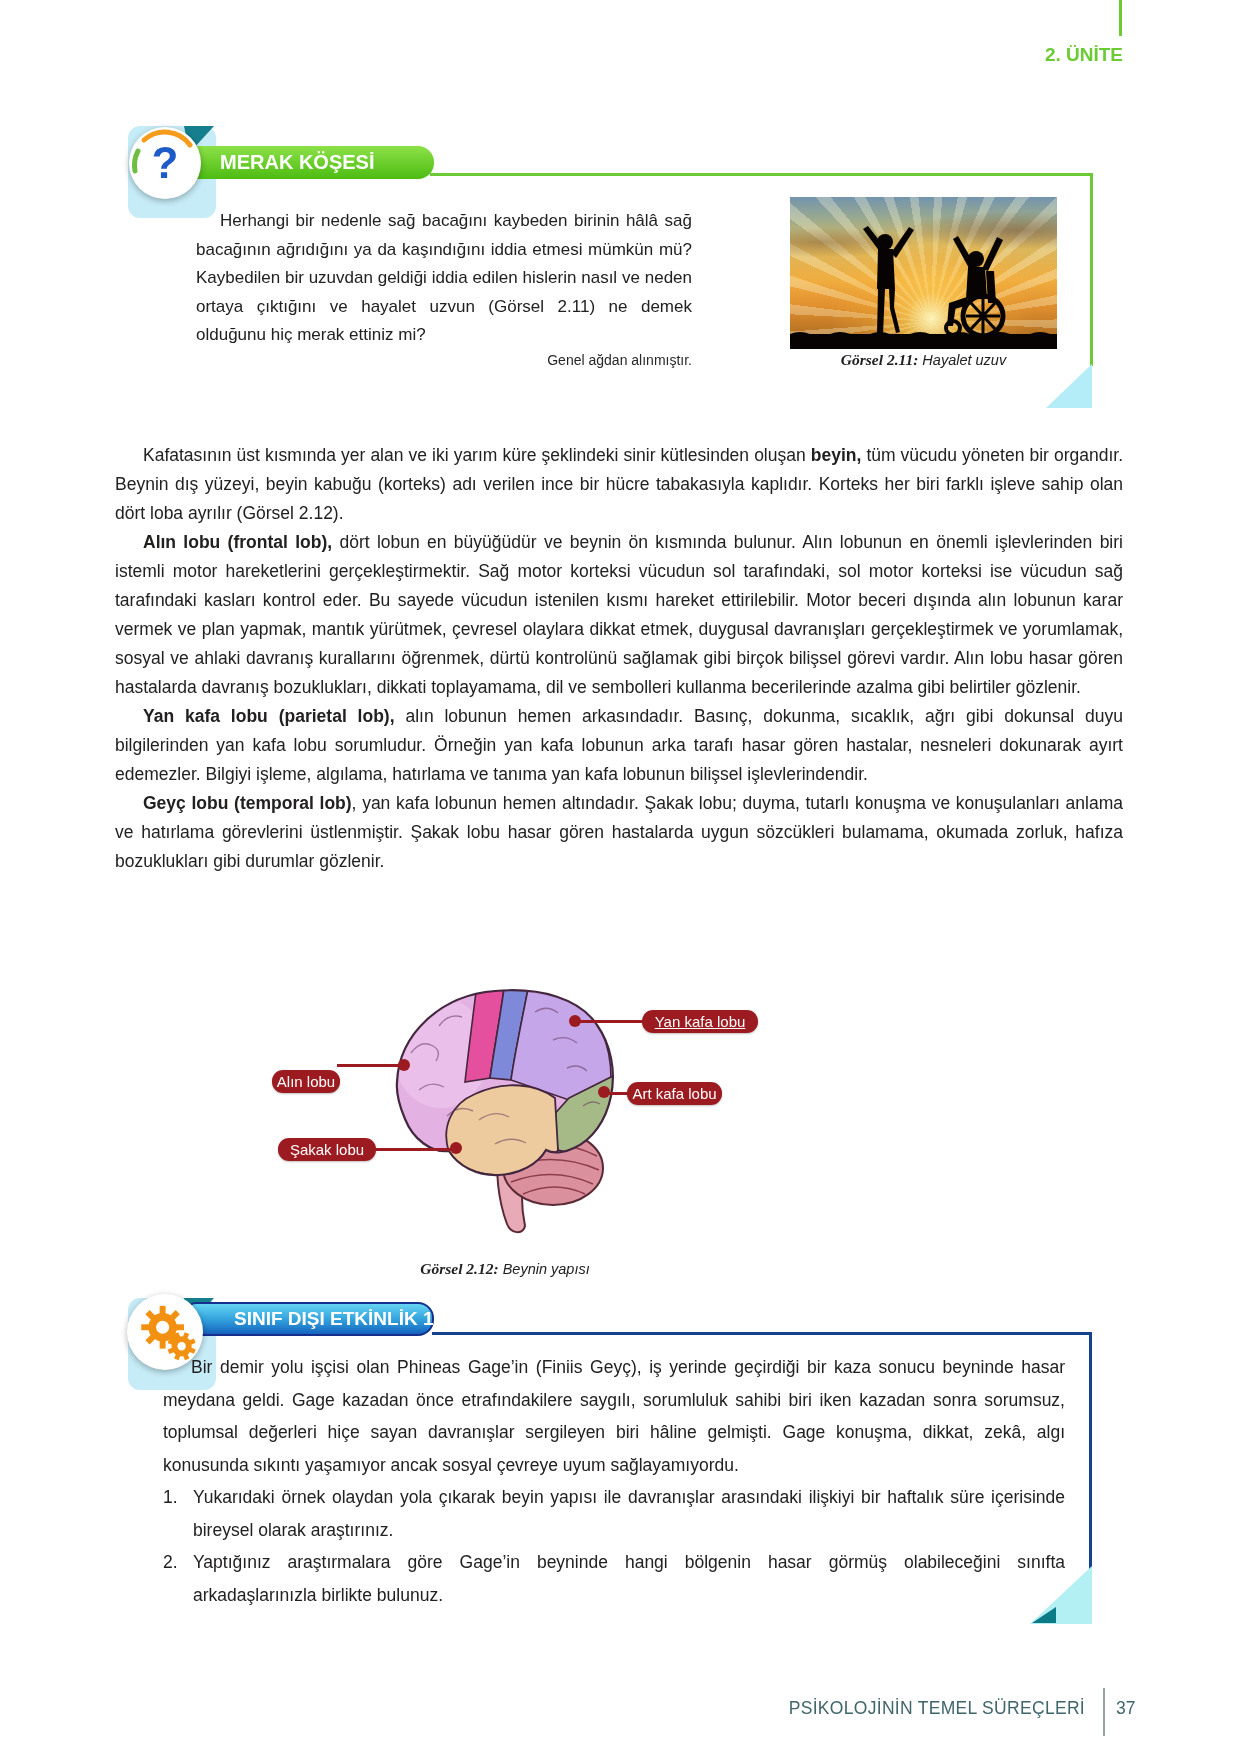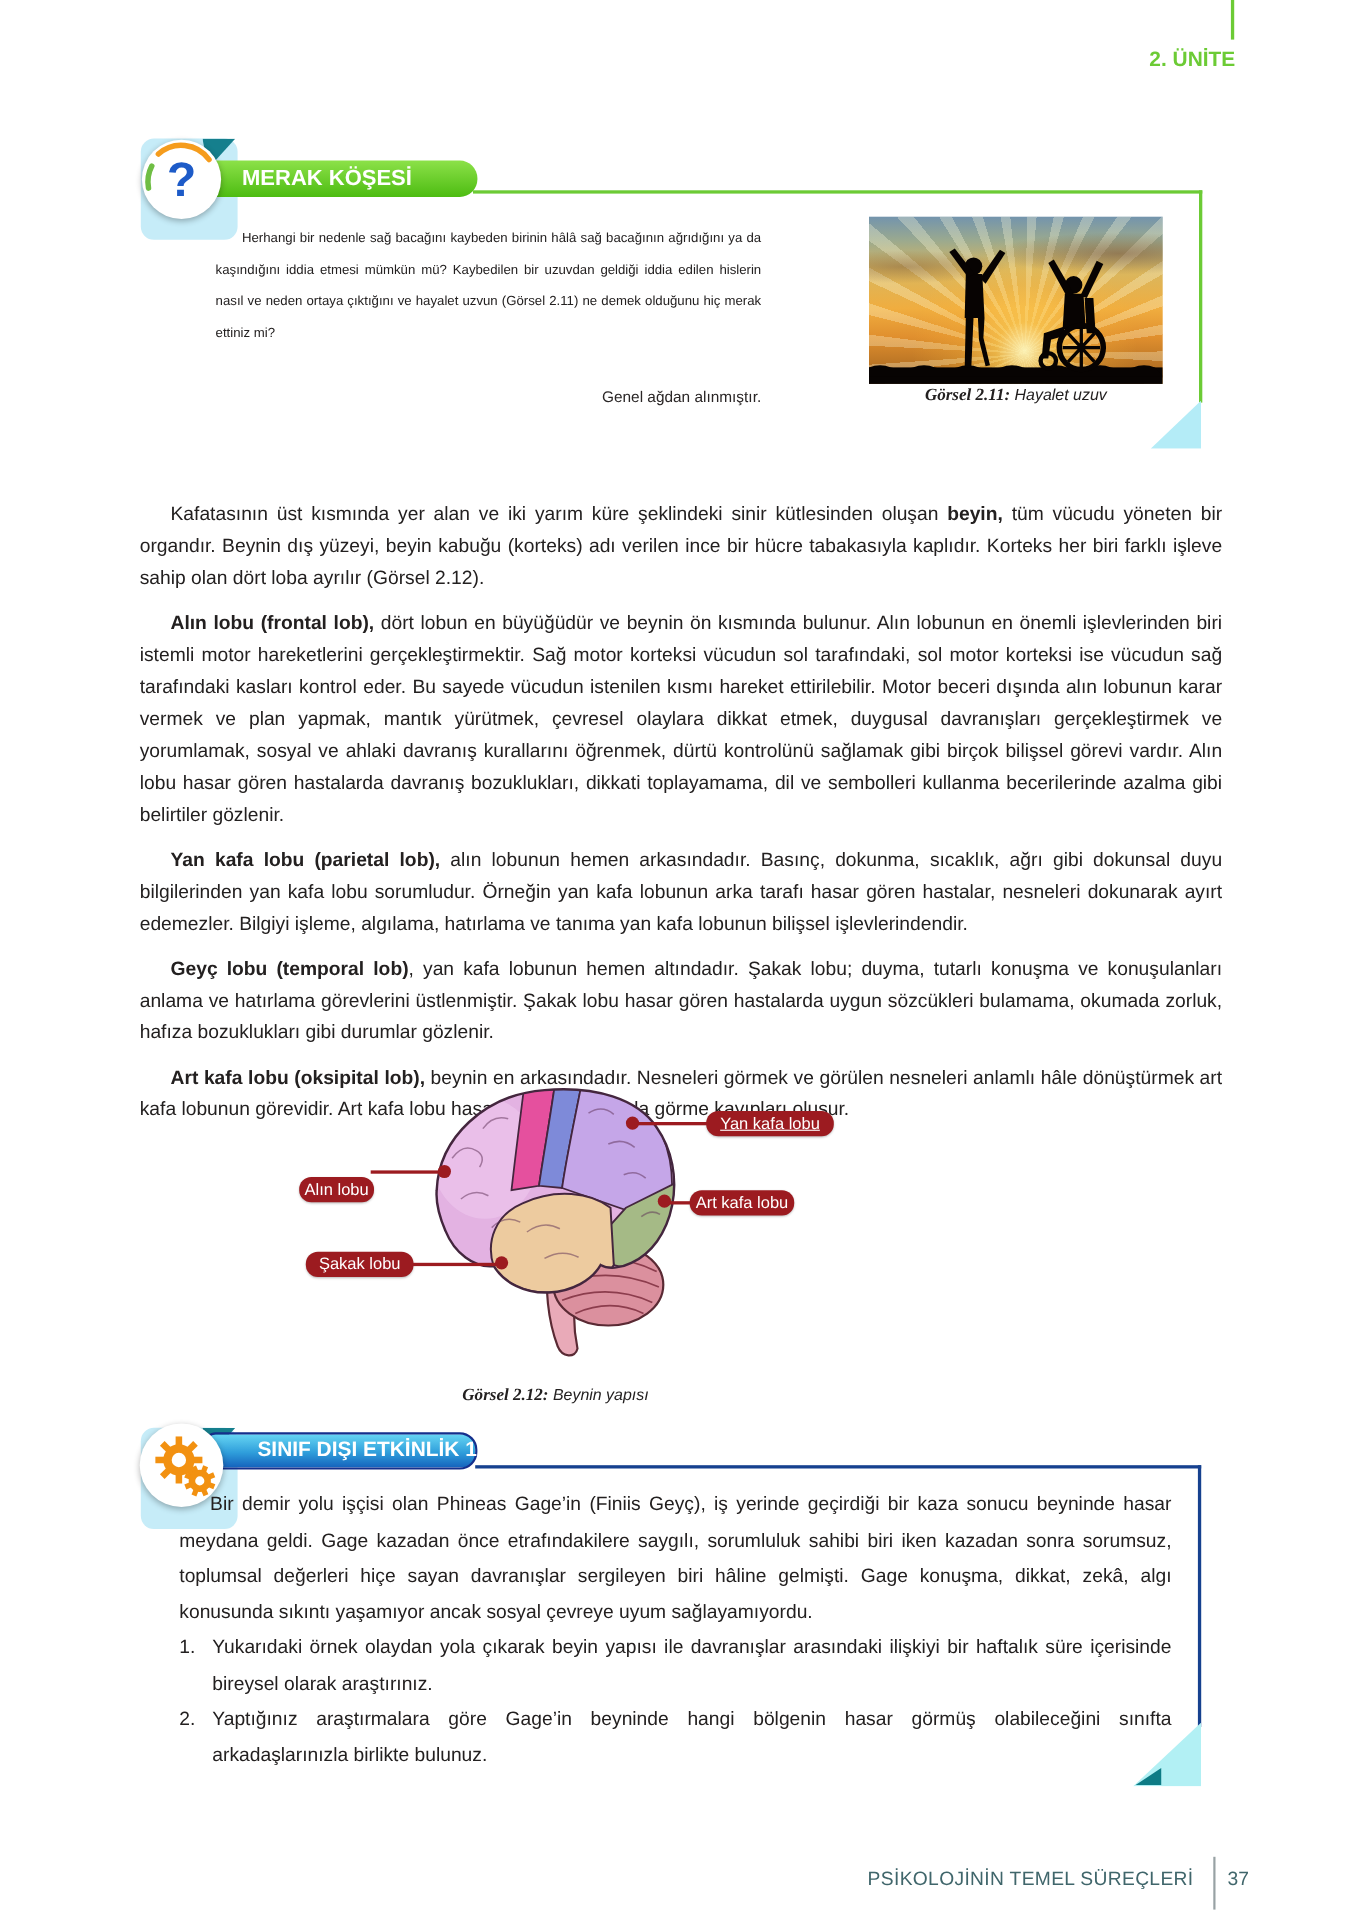--- a/index.html
+++ b/index.html
@@ -35,40 +35,40 @@
   #activity-fold{left:1030px;top:1566px;width:62px;height:58px;background:#b2f0f4;
     clip-path:polygon(100% 0,100% 100%,0 100%);}
   #activity-fold-dark{left:1032px;top:1607px;width:24px;height:16px;background:#0d7b85;
     clip-path:polygon(0 100%,100% 0,100% 100%);}
   #activity-icon{left:127px;top:1294px;width:76px;height:76px;}
   #activity-deco{left:128px;top:1298px;}
   #merak-deco{left:128px;top:126px;}
 
   
   #merak-par{left:196px;top:190px;width:496px;text-align:justify;text-indent:24px;
-    font-size:12px;line-height:28.5px;}
+    font-size:17px;line-height:28.5px;}
   #photo{left:790px;top:197px;width:267px;height:152px;}
   #photo .sky{position:absolute;inset:0;
     background:
       radial-gradient(circle at 53% 80%, rgba(255,248,190,.95) 0%, rgba(255,213,90,.6) 14%, rgba(255,190,60,.25) 32%, transparent 55%),
       repeating-conic-gradient(from -98deg at 53% 82%, rgba(255,252,220,.30) 0deg 4deg, rgba(255,255,255,0) 4deg 11deg),
       linear-gradient(180deg,#7394ad 0%,#9aa98f 14%,#d9b75f 32%,#f0ad3f 55%,#e08f2e 72%,#9e611e 100%);}
   #photo .clouds{position:absolute;inset:0;
     background:
       radial-gradient(60% 18% at 85% 22%, rgba(105,60,40,.45), transparent 70%),
       radial-gradient(50% 14% at 12% 30%, rgba(110,70,45,.40), transparent 70%);}
   #photo svg{position:absolute;left:0;bottom:0;}
   #source-note{left:430px;top:352px;width:262px;text-align:right;font-size:14px;color:#2a2626;}
   #photo-caption{left:760px;top:351px;width:327px;text-align:center;font-size:14.5px;}
   .cap-label{font-family:"Liberation Serif",serif;font-weight:bold;font-style:italic;font-size:15.5px;}
   .cap-text{font-style:italic;}
 
   
   #article{left:115px;top:441px;width:1008px;text-align:justify;font-size:17.5px;line-height:29px;}
-  #article p{margin:12px;text-indent:28px;}
+  #article p{margin:0;text-indent:28px;}
   .b{font-weight:bold;}
 
   
   #brainfig{left:0;top:978px;width:1240px;height:300px;}
   #brain-svg{position:absolute;left:383px;top:0;}
   .pill{position:absolute;height:23px;line-height:23px;background:#9c1b20;color:#fff;
         text-align:center;border-radius:11px;font-size:15px;box-shadow:0 1px 2px rgba(0,0,0,.25);}
   #pill-alin{left:272px;top:92px;width:68px;}
   #pill-yan{left:642px;top:32px;width:116px;text-decoration:underline;}
   #pill-art{left:627px;top:104px;width:95px;}
@@ -161,21 +161,20 @@
       <span class="cap-label">Görsel 2.11:</span>
       <span class="cap-text">Hayalet uzuv</span>
     </div>
   </section>
 
   <div class="abs" id="article">
     <p><span>Kafatasının üst kısmında yer alan ve iki yarım küre şeklindeki sinir kütlesinden oluşan </span><span class="b">beyin,</span><span> tüm vücudu yöneten bir organdır. Beynin dış yüzeyi, beyin kabuğu (korteks) adı verilen ince bir hücre tabakasıyla kaplıdır. Korteks her biri farklı işleve sahip olan dört loba ayrılır (Görsel 2.12).</span></p>
     <p><span class="b">Alın lobu (frontal lob),</span><span> dört lobun en büyüğüdür ve beynin ön kısmında bulunur. Alın lobunun en önemli işlevlerinden biri istemli motor hareketlerini gerçekleştirmektir. Sağ motor korteksi vücudun sol tarafındaki, sol motor korteksi ise vücudun sağ tarafındaki kasları kontrol eder. Bu sayede vücudun istenilen kısmı hareket ettirilebilir. Motor beceri dışında alın lobunun karar vermek ve plan yapmak, mantık yürütmek, çevresel olaylara dikkat etmek, duygusal davranışları gerçekleştirmek ve yorumlamak, sosyal ve ahlaki davranış kurallarını öğrenmek, dürtü kontrolünü sağlamak gibi birçok bilişsel görevi vardır. Alın lobu hasar gören hastalarda davranış bozuklukları, dikkati toplayamama, dil ve sembolleri kullanma becerilerinde azalma gibi belirtiler gözlenir.</span></p>
     <p><span class="b">Yan kafa lobu (parietal lob),</span><span> alın lobunun hemen arkasındadır. Basınç, dokunma, sıcaklık, ağrı gibi dokunsal duyu bilgilerinden yan kafa lobu sorumludur. Örneğin yan kafa lobunun arka tarafı hasar gören hastalar, nesneleri dokunarak ayırt edemezler. Bilgiyi işleme, algılama, hatırlama ve tanıma yan kafa lobunun bilişsel işlevlerindendir.</span></p>
     <p><span class="b">Geyç lobu (temporal lob)</span><span>, yan kafa lobunun hemen altındadır. Şakak lobu; duyma, tutarlı konuşma ve konuşulanları anlama ve hatırlama görevlerini üstlenmiştir. Şakak lobu hasar gören hastalarda uygun sözcükleri bulamama, okumada zorluk, hafıza bozuklukları gibi durumlar gözlenir.</span></p>
-    <p><span class="b">Art kafa lobu (oksipital lob),</span><span> beynin en arkasındadır. Nesneleri görmek ve görülen nesneleri anlamlı hâle dönüştürmek art kafa lobunun görevidir. Art kafa lobu hasar gören hastalarda görme kayıpları oluşur.</span></p>
   </div>
 
   <figure class="abs" id="brainfig" style="margin:0">
     <svg id="brain-svg" width="250" height="262" viewBox="0 0 250 262">
       <defs>
         <clipPath id="cb">
           <path d="M14 104 C16 56 58 17 112 13 C158 9 197 21 214 47 C228 67 233 93 228 118 C223 143 209 162 191 170 C181 175 170 176 163 172 C155 186 137 196 116 197 C94 198 75 188 66 173 C48 175 30 161 22 141 C16 127 13 116 14 104 Z"></path>
         </clipPath>
       </defs>
 

